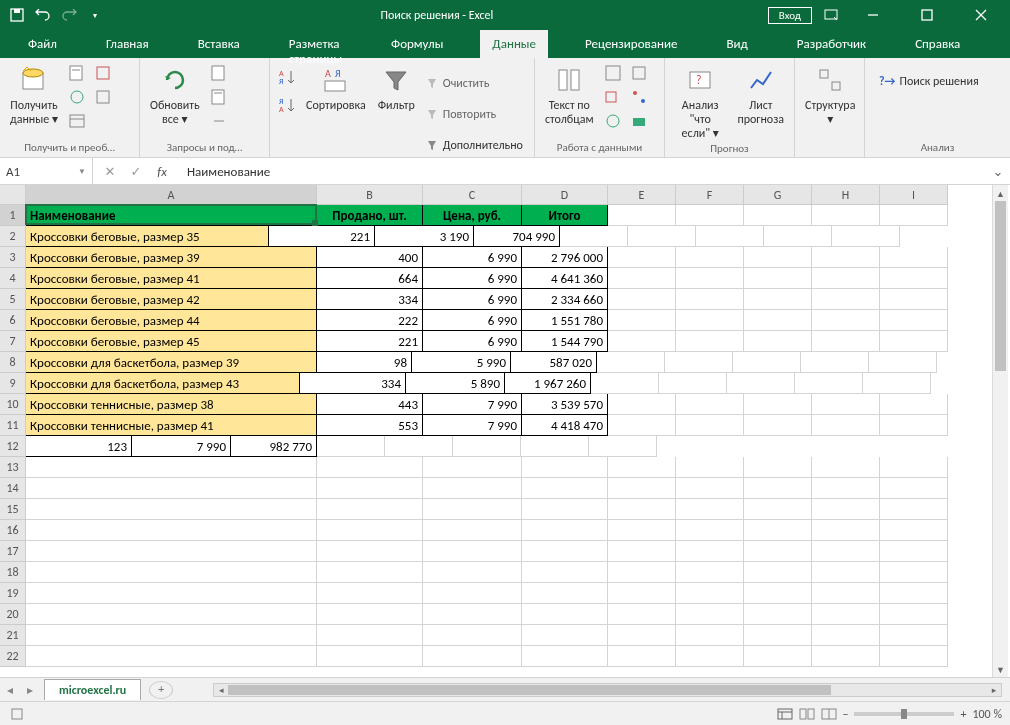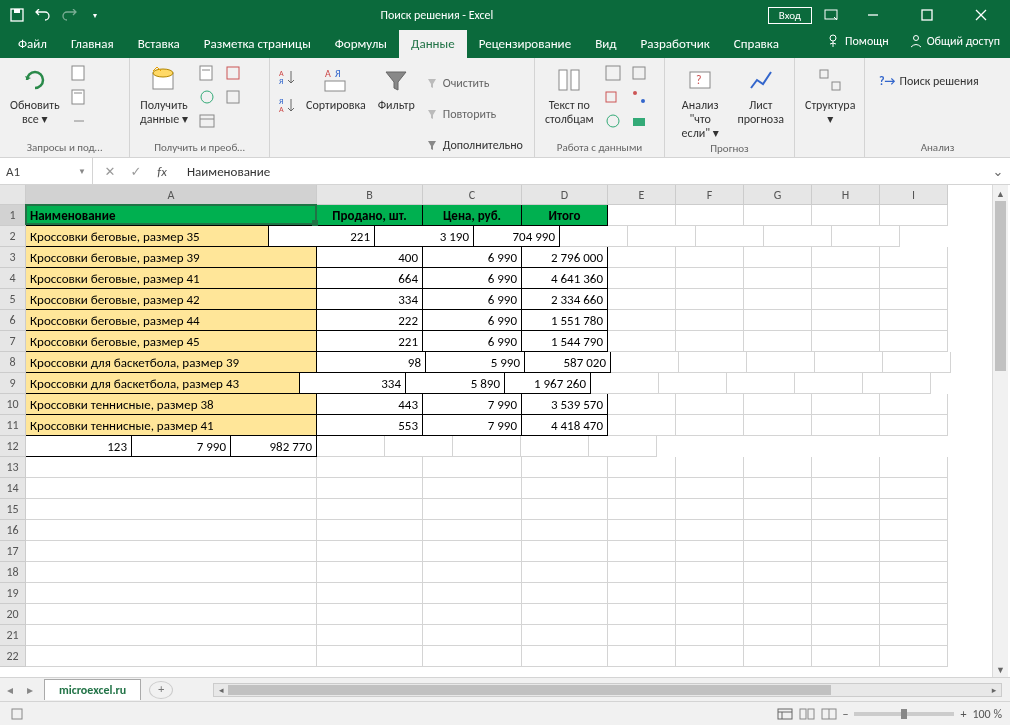--- a/index.html
+++ b/index.html
@@ -10,21 +10,21 @@
 .titlebar .qat { display:flex; align-items:center; gap:4px; padding-left:6px; }
 .titlebar .qat .qicon { width:22px; height:22px; display:flex; align-items:center; justify-content:center; }
 .titlebar .qat svg { display:block; }
 .titlebar .title { flex:1; text-align:center; }
 .titlebar .right { display:flex; align-items:center; gap:8px; padding-right:6px; }
 .titlebar .btn { border:1px solid #fff; padding:1px 10px; font-size:11px; }
 .titlebar .winbtn { width:46px; height:30px; display:flex; align-items:center; justify-content:center; }
 .titlebar .winicon { width:22px; height:22px; display:flex; align-items:center; justify-content:center; }
 
 
-.tabs { height:28px; background:#0b6a3c; display:flex; align-items:center; color:#fff; font-size:13px; padding-left:6px; }
+.tabs { height:28px; background:#0b6a3c; display:flex; align-items:flex-start; color:#fff; font-size:13px; padding-left:16px;gap:25px; }
 .tabs .tab { padding:6px 12px 7px; cursor:pointer; }
 .tabs .tab.active { background:#f1f1f1; color:#217346; }
 .tabs .spacer { flex:1; }
 .tabs .rtab { display:flex; align-items:center; gap:4px; padding:0 10px 6px; font-size:12px; }
 
 
 .ribbon { height:100px; background:#f1f1f1; border-bottom:1px solid #d4d4d4; display:flex; }
 .rgroup { border-right:1px solid #d4d4d4; display:flex; flex-direction:column; justify-content:space-between; padding:4px 6px 2px; }
 .rgroup .body { flex:1; display:flex; align-items:flex-start; gap:4px; }
 .rgroup .lbl { font-size:11px; color:#666; text-align:center; white-space:nowrap; overflow:hidden; text-overflow:ellipsis; padding-bottom:1px; }
@@ -160,53 +160,20 @@
   <div class="rtab">
       <svg width="14" height="14" viewBox="0 0 14 14">
         <circle cx="7" cy="4" r="2.5" fill="none" stroke="#fff"></circle>
         <path d="M2 13 Q7 8 12 13" fill="none" stroke="#fff"></path>
       </svg>
       <span>Общий доступ</span>
     </div>
 </div>
 
 <div class="ribbon">
-  <div class="rgroup" style="width:130px">
-    <div class="body">
-      <div class="bigbtn">
-          <div class="ico">
-            <svg width="28" height="28" viewBox="0 0 28 28">
-              <path d="M6 14 A8 8 0 1 1 14 22" fill="none" stroke="#2a8a4a" stroke-width="2.5"></path>
-              <path d="M4 10 L6 14 L10 12" fill="#2a8a4a"></path>
-            </svg>
-          </div>
-          <span style="white-space:pre-line">Обновить
-все ▾</span>
-        </div>
-      <div class="smallcol">
-        <span class="smallbtn">
-            <svg width="18" height="18">
-              <rect x="2" y="2" width="12" height="14" fill="#fff" stroke="#888"></rect>
-            </svg>
-          </span>
-        <span class="smallbtn">
-            <svg width="18" height="18">
-              <rect x="2" y="2" width="12" height="14" fill="#fff" stroke="#888"></rect>
-              <line x1="4" y1="5" x2="12" y2="5" stroke="#888"></line>
-            </svg>
-          </span>
-        <span class="smallbtn">
-            <svg width="18" height="18">
-              <path d="M4 9 L14 9" stroke="#888"></path>
-            </svg>
-          </span>
-      </div>
-    </div>
-    <div class="lbl">Запросы и под…</div>
-  </div>
   <div class="rgroup" style="width:140px">
     <div class="body">
       <div class="bigbtn">
           <div class="ico">
             <svg width="30" height="30" viewBox="0 0 30 30">
               <rect x="4" y="8" width="20" height="16" fill="#fff" stroke="#888"></rect>
               <ellipse cx="14" cy="8" rx="10" ry="4" fill="#ffd966" stroke="#b38600"></ellipse>
               <path d="M8 2 L12 6 L8 2 L4 6" stroke="#e9a000" fill="none"></path>
             </svg>
           </div>
@@ -239,20 +206,53 @@
             </svg>
           </span>
         <span class="smallbtn">
             <svg width="18" height="18">
               <rect x="3" y="3" width="12" height="12" fill="none" stroke="#888"></rect>
             </svg>
           </span>
       </div>
     </div>
     <div class="lbl">Получить и преоб…</div>
+  </div>
+  <div class="rgroup" style="width:130px">
+    <div class="body">
+      <div class="bigbtn">
+          <div class="ico">
+            <svg width="28" height="28" viewBox="0 0 28 28">
+              <path d="M6 14 A8 8 0 1 1 14 22" fill="none" stroke="#2a8a4a" stroke-width="2.5"></path>
+              <path d="M4 10 L6 14 L10 12" fill="#2a8a4a"></path>
+            </svg>
+          </div>
+          <span style="white-space:pre-line">Обновить
+все ▾</span>
+        </div>
+      <div class="smallcol">
+        <span class="smallbtn">
+            <svg width="18" height="18">
+              <rect x="2" y="2" width="12" height="14" fill="#fff" stroke="#888"></rect>
+            </svg>
+          </span>
+        <span class="smallbtn">
+            <svg width="18" height="18">
+              <rect x="2" y="2" width="12" height="14" fill="#fff" stroke="#888"></rect>
+              <line x1="4" y1="5" x2="12" y2="5" stroke="#888"></line>
+            </svg>
+          </span>
+        <span class="smallbtn">
+            <svg width="18" height="18">
+              <path d="M4 9 L14 9" stroke="#888"></path>
+            </svg>
+          </span>
+      </div>
+    </div>
+    <div class="lbl">Запросы и под…</div>
   </div>
   <div class="rgroup" style="width:265px">
     <div class="body">
       <div class="smallcol" style="gap:6px;padding-top:4px">
         <span class="smallbtn">
             <svg width="20" height="20">
               <text x="2" y="9" font-size="8" fill="#c44">А</text>
               <text x="2" y="17" font-size="8" fill="#36c">Я</text>
               <path d="M14 4 L14 16 L11 13 M14 16 L17 13" stroke="#666" fill="none"></path>
             </svg>
@@ -530,21 +530,21 @@
         <div class="cell num" style="width: 99px;">6 990</div>
         <div class="cell num" style="width: 86px;">1 544 790</div>
         <div class="cell" style="width: 68px;"></div>
         <div class="cell" style="width: 68px;"></div>
         <div class="cell" style="width: 68px;"></div>
         <div class="cell" style="width: 68px;"></div>
         <div class="cell" style="width: 68px;"></div>
       </div>
       <div class="row">
         <div class="cell name" style="width: 291px;">Кроссовки для баскетбола, размер 39</div>
-        <div class="cell num" style="width: 109px;">98</div>
+        <div class="cell num" style="width: 95px;">98</div>
         <div class="cell num" style="width: 99px;">5 990</div>
         <div class="cell num" style="width: 86px;">587 020</div>
         <div class="cell" style="width: 68px;"></div>
         <div class="cell" style="width: 68px;"></div>
         <div class="cell" style="width: 68px;"></div>
         <div class="cell" style="width: 68px;"></div>
         <div class="cell" style="width: 68px;"></div>
       </div>
       <div class="row">
         <div class="cell name" style="width: 274px;">Кроссовки для баскетбола, размер 43</div>

